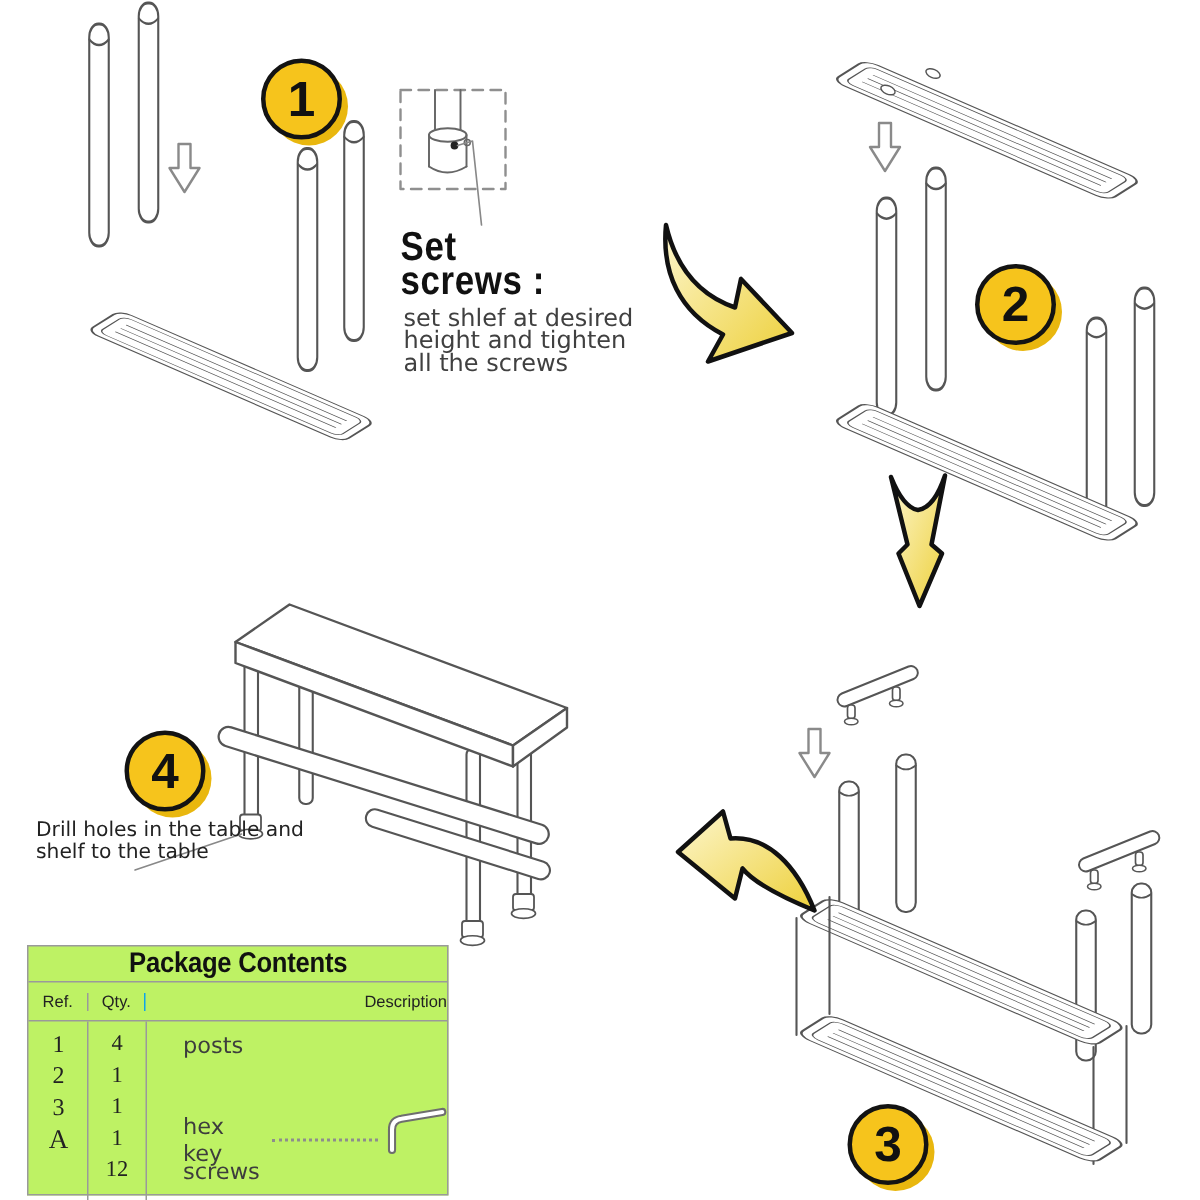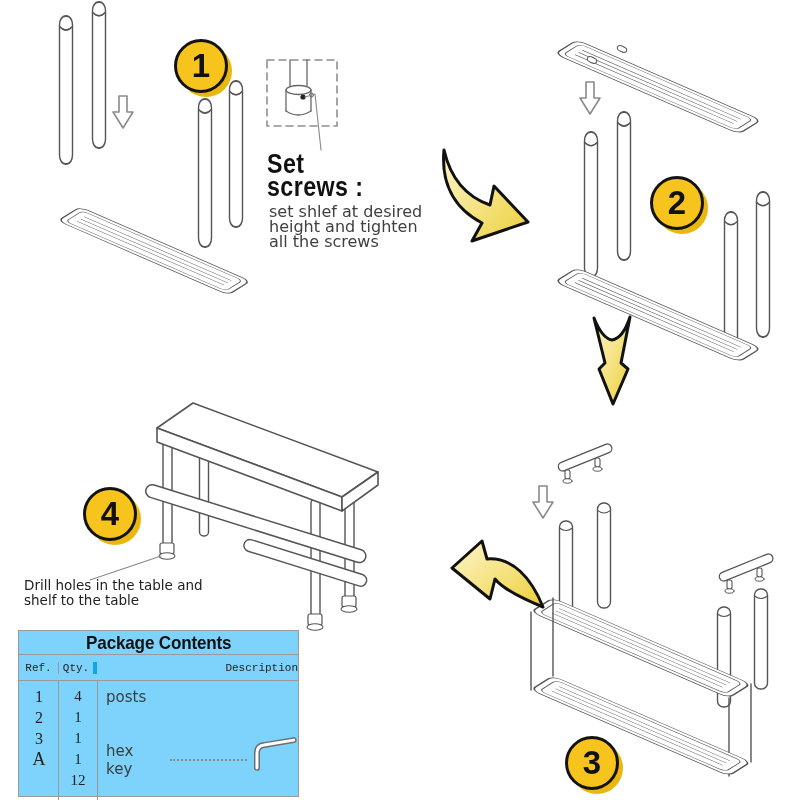--- a/index.html
+++ b/index.html
@@ -19,41 +19,41 @@
   .badge-4{left:83px;top:487px;}
 
   
   .set-heading{position:absolute;left:267px;top:153px;
                font-family:"Liberation Sans",sans-serif;font-weight:bold;
                font-size:27px;line-height:23px;color:#111;
                transform:scaleX(.86);transform-origin:0 0;letter-spacing:0.5px;}
   .set-note{position:absolute;left:269px;top:204px;font-size:16px;line-height:15px;color:#404040;}
 
   
-  .step4-note{position:absolute;left:24px;top:578px;font-size:13.5px;line-height:15.2px;color:#222;}
+  .step4-note{position:absolute;left:24px;top:546px;font-size:13.5px;line-height:15.2px;color:#222;}
 
   
   .pkg{position:absolute;left:18px;top:630px;width:281px;height:167px;box-sizing:border-box;
-       border:1px solid #9a9a9a;background:#7dd3fc;font-size:15px;}
+       border:1px solid #9a9a9a;background:#bef264;font-size:15px;}
   .pkg-title{height:23px;border-bottom:1px solid #9a9a9a;display:flex;align-items:center;justify-content:center;
              font-family:"Liberation Sans",sans-serif;font-weight:bold;font-size:19px;color:#111;
              transform-origin:center;}
   .pkg-title span{display:inline-block;transform:scaleX(.9);letter-spacing:-0.2px;}
   .pkg-head{height:25px;border-bottom:1px solid #9a9a9a;display:flex;align-items:center;
-            font-family:Liberation Mono, monospace;font-size:11px;color:#222;}
+            font-family:Liberation Sans, sans-serif;font-size:11px;color:#222;}
   .pkg-head .c1,.pkg-body .c1{width:40px;box-sizing:border-box;border-right:1px solid #9a9a9a;text-align:center;}
-  .pkg-head .c2,.pkg-body .c2{width:38px;box-sizing:border-box;border-right:4px solid #0ea5e9;text-align:center;}
+  .pkg-head .c2,.pkg-body .c2{width:38px;box-sizing:border-box;border-right:1px solid #0ea5e9;text-align:center;}
   .pkg-head .c3{flex:1;text-align:right;}
   .pkg-body{position:relative;height:118px;padding-top:5px;}
   .pkg-col-line1{position:absolute;left:39px;top:0;bottom:0;width:1px;background:#9a9a9a;}
   .pkg-col-line2{position:absolute;left:78px;top:0;bottom:0;width:1px;background:#9a9a9a;}
   .pkg-row{display:flex;align-items:center;height:21px;}
   .pkg-row .c1{border:none;font-family:"Liberation Serif","DejaVu Serif",serif;font-size:16px;color:#222;}
   .pkg-row .c2{border:none;font-family:"Liberation Serif","DejaVu Serif",serif;font-size:15px;color:#222;}
-  .pkg-row .c3{flex:1;display:flex;align-items:center;padding-left:9px;color:#3d3d3d;font-size:15px;}
+  .pkg-row .c3{flex:1;display:flex;align-items:center;padding-left:25px;color:#3d3d3d;font-size:15px;}
   .pkg-row .ref-a{font-size:18px;}
   .dots{display:inline-block;width:78px;border-bottom:2px dotted #8d8d8d;height:1px;margin:0 3px 0 6px;}
   .hexkey-svg{display:block;margin-top:-12px;}
 </style>
 </head>
 <body>
 
 <div class="stage">
 
   <svg class="art" viewBox="0 0 800 800" fill="none" stroke-linecap="round" stroke-linejoin="round">
@@ -234,17 +234,20 @@
           <span class="dots"></span>
           <svg class="hexkey-svg" width="48" height="34" viewBox="0 0 48 34">
             <path d="M 7 31 L 7 16 Q 7 9 14 8 L 44 3" stroke="#6e6e6e" stroke-width="6" fill="none" stroke-linecap="round" stroke-linejoin="round"></path>
             <path d="M 7 31 L 7 16 Q 7 9 14 8 L 44 3" stroke="#ffffff" stroke-width="3" fill="none" stroke-linecap="round" stroke-linejoin="round"></path>
           </svg>
         </div>
       </div>
       <div class="pkg-row">
         <div class="c1"></div>
         <div class="c2">12</div>
+        <div class="c3">
+            <span>screws</span>
+          </div>
       </div>
     </div>
   </div>
 
 </div>
 
 </body></html>

